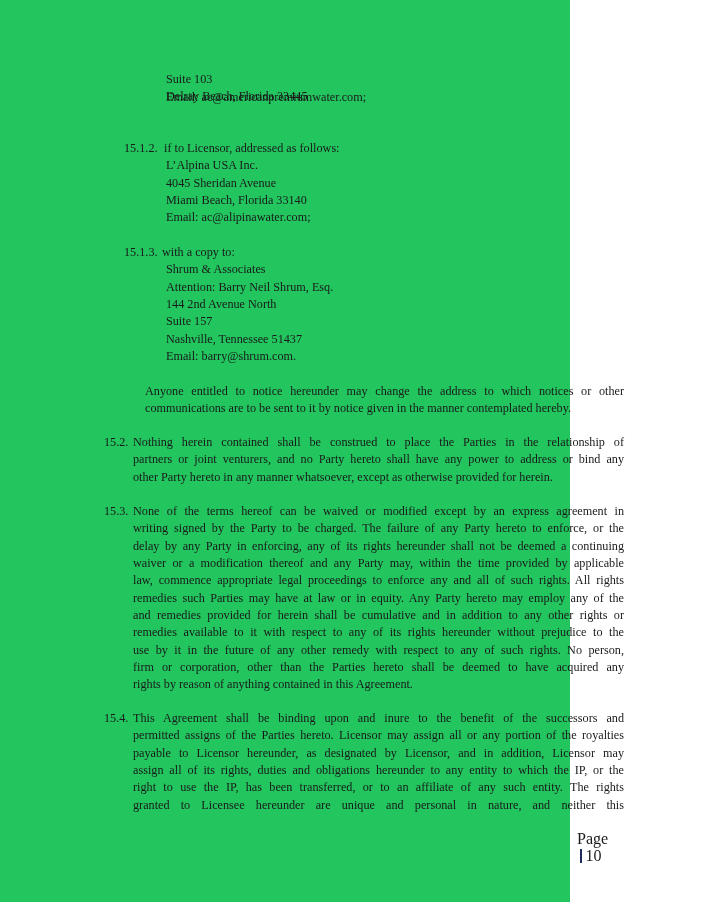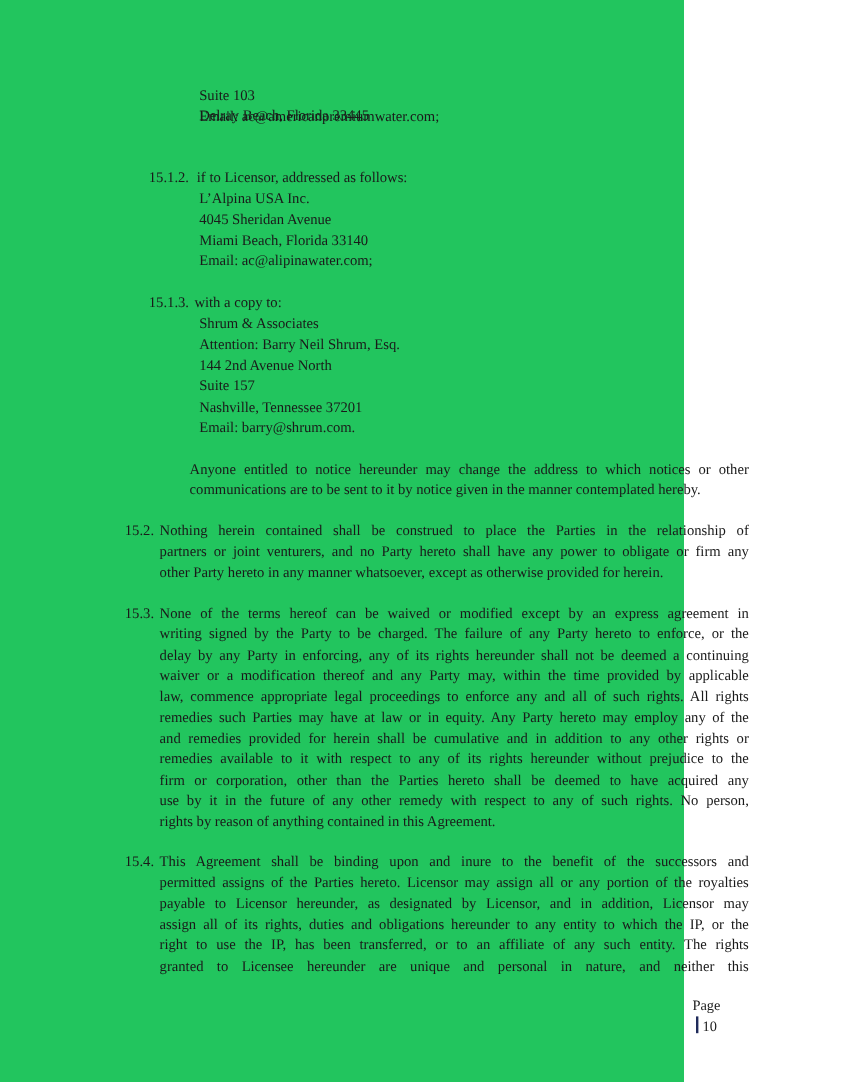--- a/index.html
+++ b/index.html
@@ -7,23 +7,23 @@
          font-family: "Liberation Sans", sans-serif; color: #1a1a1a; font-size: 12.2px; }
   .page { position: absolute; left: 0; top: 0; width: 570px; height: 902px; background: #22c55e; font-family: Liberation Serif, serif; }
   .line { position: absolute; white-space: nowrap; line-height: 17px; }
   .addr { left: 166px; }
   .sub-num { left: 124px; text-align: right; }
   .para { position: absolute; left: 133px; width: 491px; line-height: 17.35px; text-align: justify; }
   .para .jl { display: block; text-align: justify; text-align-last: justify; height: 17.35px; }
   .para .jl.last { text-align-last: left; }
   .num { position: absolute; left: 104px; line-height: 17.35px; }
   .notice { position: absolute; left: 145px; width: 479px; line-height: 17.35px; }
-  .notice .jl { display: block; text-align: justify; text-align-last: justify; height: 17.35px; margin-left: 13px; }
+  .notice .jl { display: block; text-align: justify; text-align-last: justify; height: 17.35px; }
   .notice .jl.last { text-align-last: left; }
-  .footer { position: absolute; left: 577px; top: 830px; line-height: 17px; font-size: 12px; }
+  .footer { position: absolute; left: 577px; top: 830px; line-height: 17px; font-size: 16px; }
   .footer .bar { display: inline-block; width: 1.5px; height: 14px; background: #1f2a5a; vertical-align: -2px; margin: 0 4px 0 3px; }
 </style>
 </head>
 <body>
 
 <div class="page">
 
   <div class="line addr" style="top:71px">Suite 103</div>
   <div class="line addr" style="top:88px">Delray Beach, Florida 33445</div>
   <div class="line addr" style="top:89px">Email:  ac@americanpremiumwater.com;</div>
@@ -34,47 +34,47 @@
   <div class="line addr" style="top:175px">4045 Sheridan Avenue</div>
   <div class="line addr" style="top:192px">Miami Beach, Florida 33140</div>
   <div class="line addr" style="top:209px">Email:  ac@alipinawater.com;</div>
 
   <div class="line sub-num" style="top:244px">15.1.3.</div>
   <div class="line" style="left:162px; top:244px">with a copy to:</div>
   <div class="line addr" style="top:261px">Shrum &amp; Associates</div>
   <div class="line addr" style="top:279px">Attention:  Barry Neil Shrum, Esq.</div>
   <div class="line addr" style="top:296px">144 2nd Avenue North</div>
   <div class="line addr" style="top:313px">Suite 157</div>
-  <div class="line addr" style="top:331px">Nashville, Tennessee 37201</div>
+  <div class="line addr" style="top:331px">Nashville, Tennessee 51437</div>
   <div class="line addr" style="top:348px">Email:  barry@shrum.com.</div>
 
   <div class="notice" style="top:383px">
     <span class="jl">Anyone entitled to notice hereunder may change the address to which notices or other</span>
     <span class="jl last">communications are to be sent to it by notice given in the manner contemplated hereby.</span>
   </div>
 
   <div class="num" style="top:434px">15.2.</div>
   <div class="para" style="top:434px">
     <span class="jl">Nothing herein contained shall be construed to place the Parties in the relationship of</span>
-    <span class="jl">partners or joint venturers, and no Party hereto shall have any power to obligate or firm any</span>
+    <span class="jl">partners or joint venturers, and no Party hereto shall have any power to address or bind any</span>
     <span class="jl last">other Party hereto in any manner whatsoever, except as otherwise provided for herein.</span>
   </div>
 
   <div class="num" style="top:503px">15.3.</div>
   <div class="para" style="top:503px">
     <span class="jl">None of the terms hereof can be waived or modified except by an express agreement in</span>
     <span class="jl">writing signed by the Party to be charged. The failure of any Party hereto to enforce, or the</span>
     <span class="jl">delay by any Party in enforcing, any of its rights hereunder shall not be deemed a continuing</span>
     <span class="jl">waiver or a modification thereof and any Party may, within the time provided by applicable</span>
     <span class="jl">law, commence appropriate legal proceedings to enforce any and all of such rights. All rights</span>
     <span class="jl">remedies such Parties may have at law or in equity. Any Party hereto may employ any of the</span>
     <span class="jl">and remedies provided for herein shall be cumulative and in addition to any other rights or</span>
     <span class="jl">remedies available to it with respect to any of its rights hereunder without prejudice to the</span>
+    <span class="jl">use by it in the future of any other remedy with respect to any of such rights.  No person,</span>
     <span class="jl">firm or corporation, other than the Parties hereto shall be deemed to have acquired any</span>
-    <span class="jl">use by it in the future of any other remedy with respect to any of such rights.  No person,</span>
     <span class="jl last">rights by reason of anything contained in this Agreement.</span>
   </div>
 
   <div class="num" style="top:710px">15.4.</div>
   <div class="para" style="top:710px">
     <span class="jl">This Agreement shall be binding upon and inure to the benefit of the successors and</span>
     <span class="jl">permitted assigns of the Parties hereto. Licensor may assign all or any portion of the royalties</span>
     <span class="jl">payable to Licensor hereunder, as designated by Licensor, and in addition, Licensor may</span>
     <span class="jl">assign all of its rights, duties and obligations hereunder to any entity to which the IP, or the</span>
     <span class="jl">right to use the IP, has been transferred, or to an affiliate of any such entity. The rights</span>

